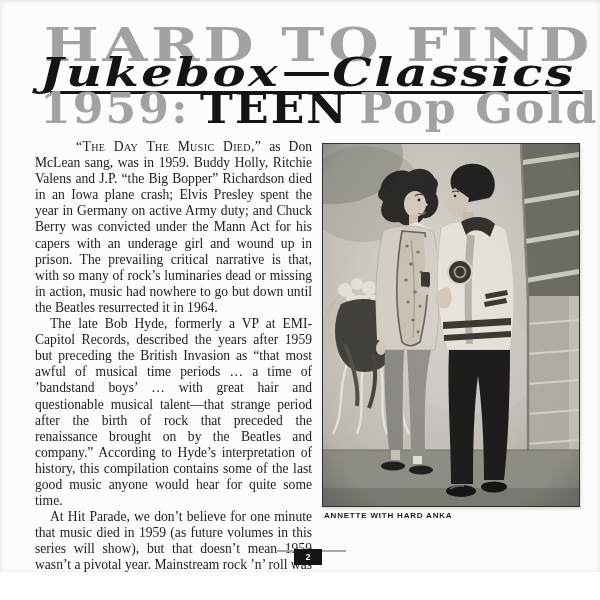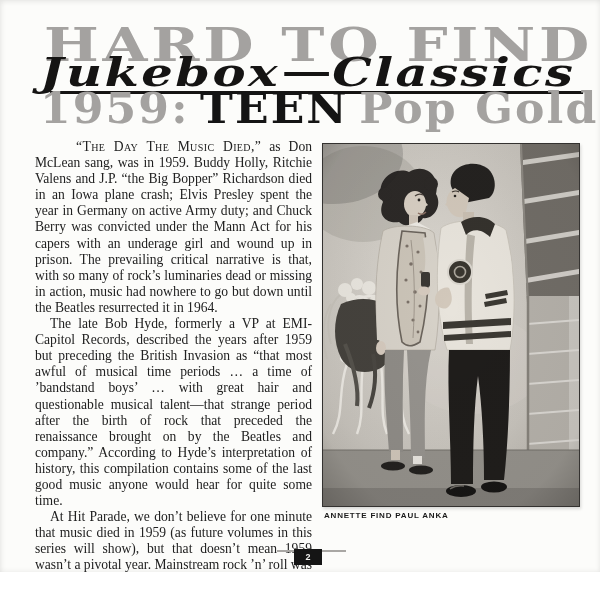--- a/index.html
+++ b/index.html
@@ -245,18 +245,18 @@
         <ellipse cx="138" cy="347" rx="15" ry="6" fill="#161514"></ellipse>
         <ellipse cx="171" cy="343" rx="13" ry="5.5" fill="#161514"></ellipse>
         <path d="M127,345 q6,-4 14,-3" stroke="#6e6a64" stroke-width="1.4" fill="none"></path>
       </g>
 
       <rect x="0" y="0" width="256" height="362" fill="url(#vign)"></rect>
       <ellipse cx="10" cy="10" rx="70" ry="50" fill="#24221f" opacity="0.18"></ellipse>
     </svg>
   </figure>
 
-  <div class="caption">ANNETTE FIND PAUL ANKA</div>
+  <div class="caption">ANNETTE WITH HARD ANKA</div>
 
   <div class="pageno-rule"></div>
   <div class="pageno">2</div>
 
 </div>
 
 </body></html>

